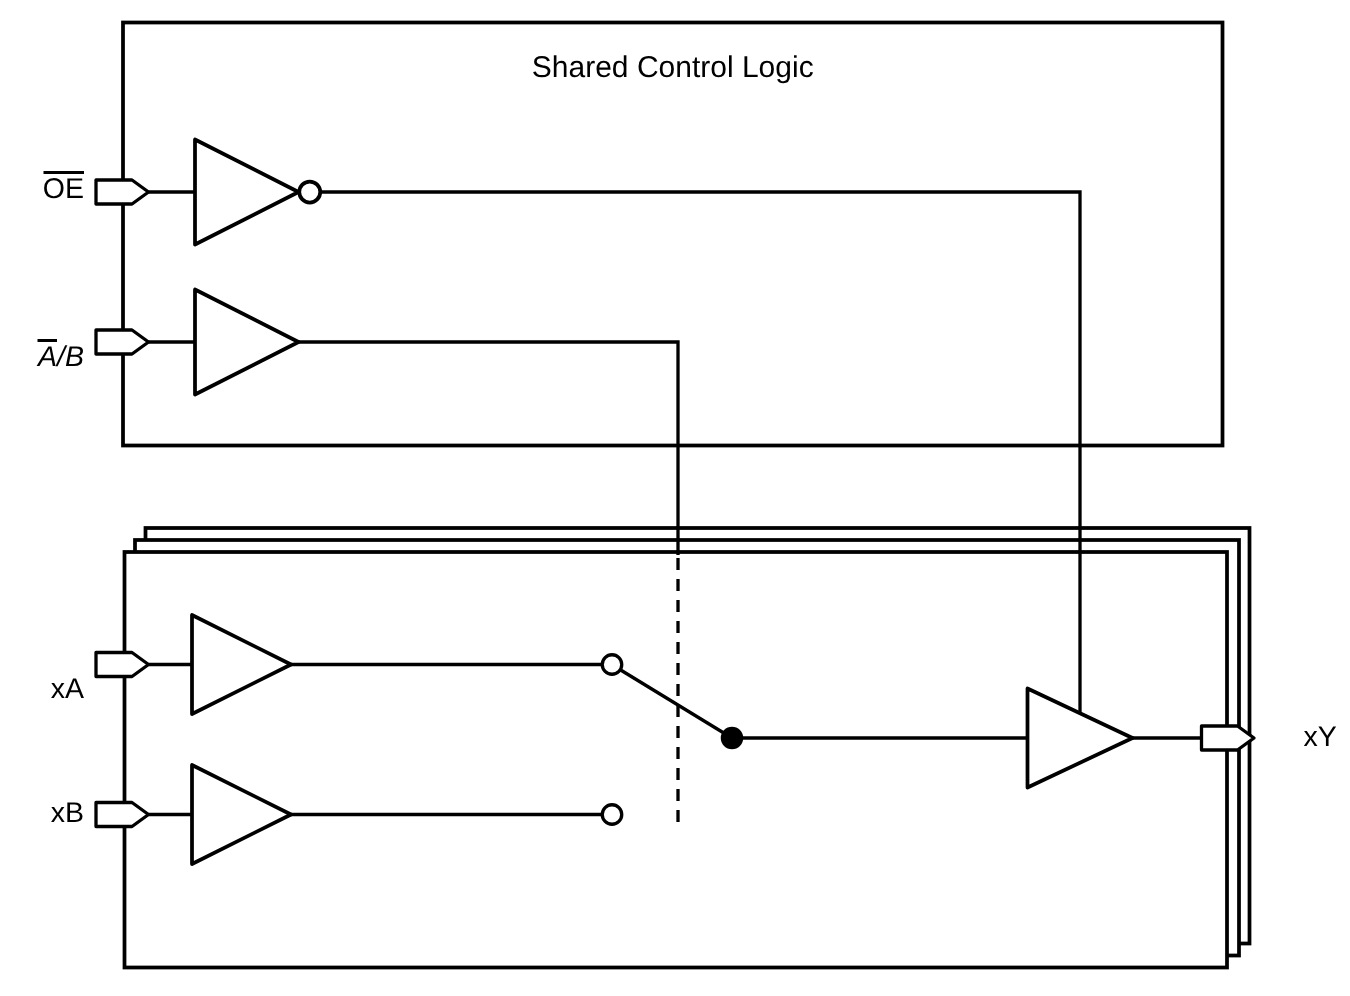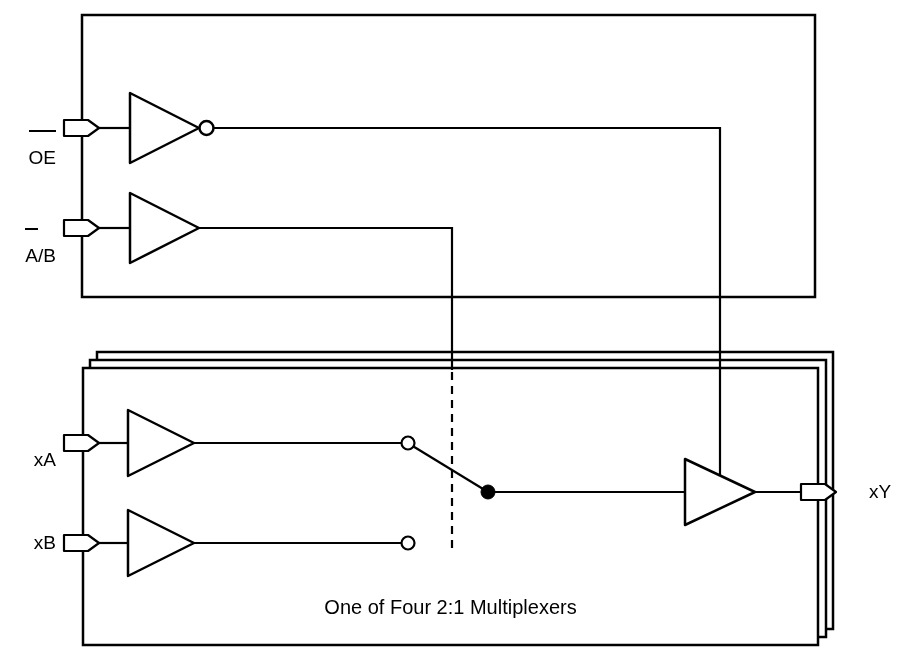--- a/index.html
+++ b/index.html
@@ -24,23 +24,22 @@
     position: absolute;
     font-size: 20px;
     line-height: 24px;
     text-align: center;
     color: #000000;
   }
   .right { text-align: right; }
   .ovl {
     display: inline-block;
     border-top: 2px solid #000000;
-    padding-top: 16px;
+    padding-top: 1px;
     line-height: 1.1;
-    margin-top: 16px;
   }
   .pln {
     display: inline-block;
     border-top: 2px solid transparent;
     padding-top: 1px;
     line-height: 1.1;
   }
 </style>
 </head>
 <body>
@@ -82,26 +81,26 @@
     <polygon points="685,459 685,525 755,492" fill="#ffffff" stroke="#000000" stroke-width="2.5" stroke-linejoin="round"></polygon>
     <line x1="755" y1="492" x2="801" y2="492" stroke="#000000" stroke-width="2.2"></line>
 
     <polygon points="64,120 88,120 99,128 88,136 64,136" fill="#ffffff" stroke="#000000" stroke-width="2.2" stroke-linejoin="round"></polygon>
     <polygon points="64,220 88,220 99,228 88,236 64,236" fill="#ffffff" stroke="#000000" stroke-width="2.2" stroke-linejoin="round"></polygon>
     <polygon points="64,435 88,435 99,443 88,451 64,451" fill="#ffffff" stroke="#000000" stroke-width="2.2" stroke-linejoin="round"></polygon>
     <polygon points="64,535 88,535 99,543 88,551 64,551" fill="#ffffff" stroke="#000000" stroke-width="2.2" stroke-linejoin="round"></polygon>
     <polygon points="801,484 825,484 836,492 825,500 801,500" fill="#ffffff" stroke="#000000" stroke-width="2.2" stroke-linejoin="round"></polygon>
   </svg>
 
+  <div class="title" style="left:82px; top:33px; width:733px;">Shared Control Logic</div>
 
-  <div class="title" style="left:83px; top:595px; width:735px;">One of Four 2:1 Multiplexers</div>
 
   <div class="lbl right" style="left:8px; top:114px; width:48px;"><span class="ovl">OE</span><span class="pln"></span></div>
 
-  <div class="lbl right" style="left:8px; top:212px; width:48px;"><span class="ovl">A</span><span class="pln">/B</span></div>
+  <div class="lbl right" style="left:8px; top:226px; width:48px;font-style:italic;"><span class="ovl">A</span><span class="pln">/B</span></div>
 
   <div class="lbl right" style="left:8px; top:431px; width:48px;margin-top:17px;">xA</div>
 
   <div class="lbl right" style="left:8px; top:531px; width:48px;">xB</div>
 
   <div class="lbl" style="left:869px; top:480px;">xY</div>
 
 </div>
 
 </body></html>

